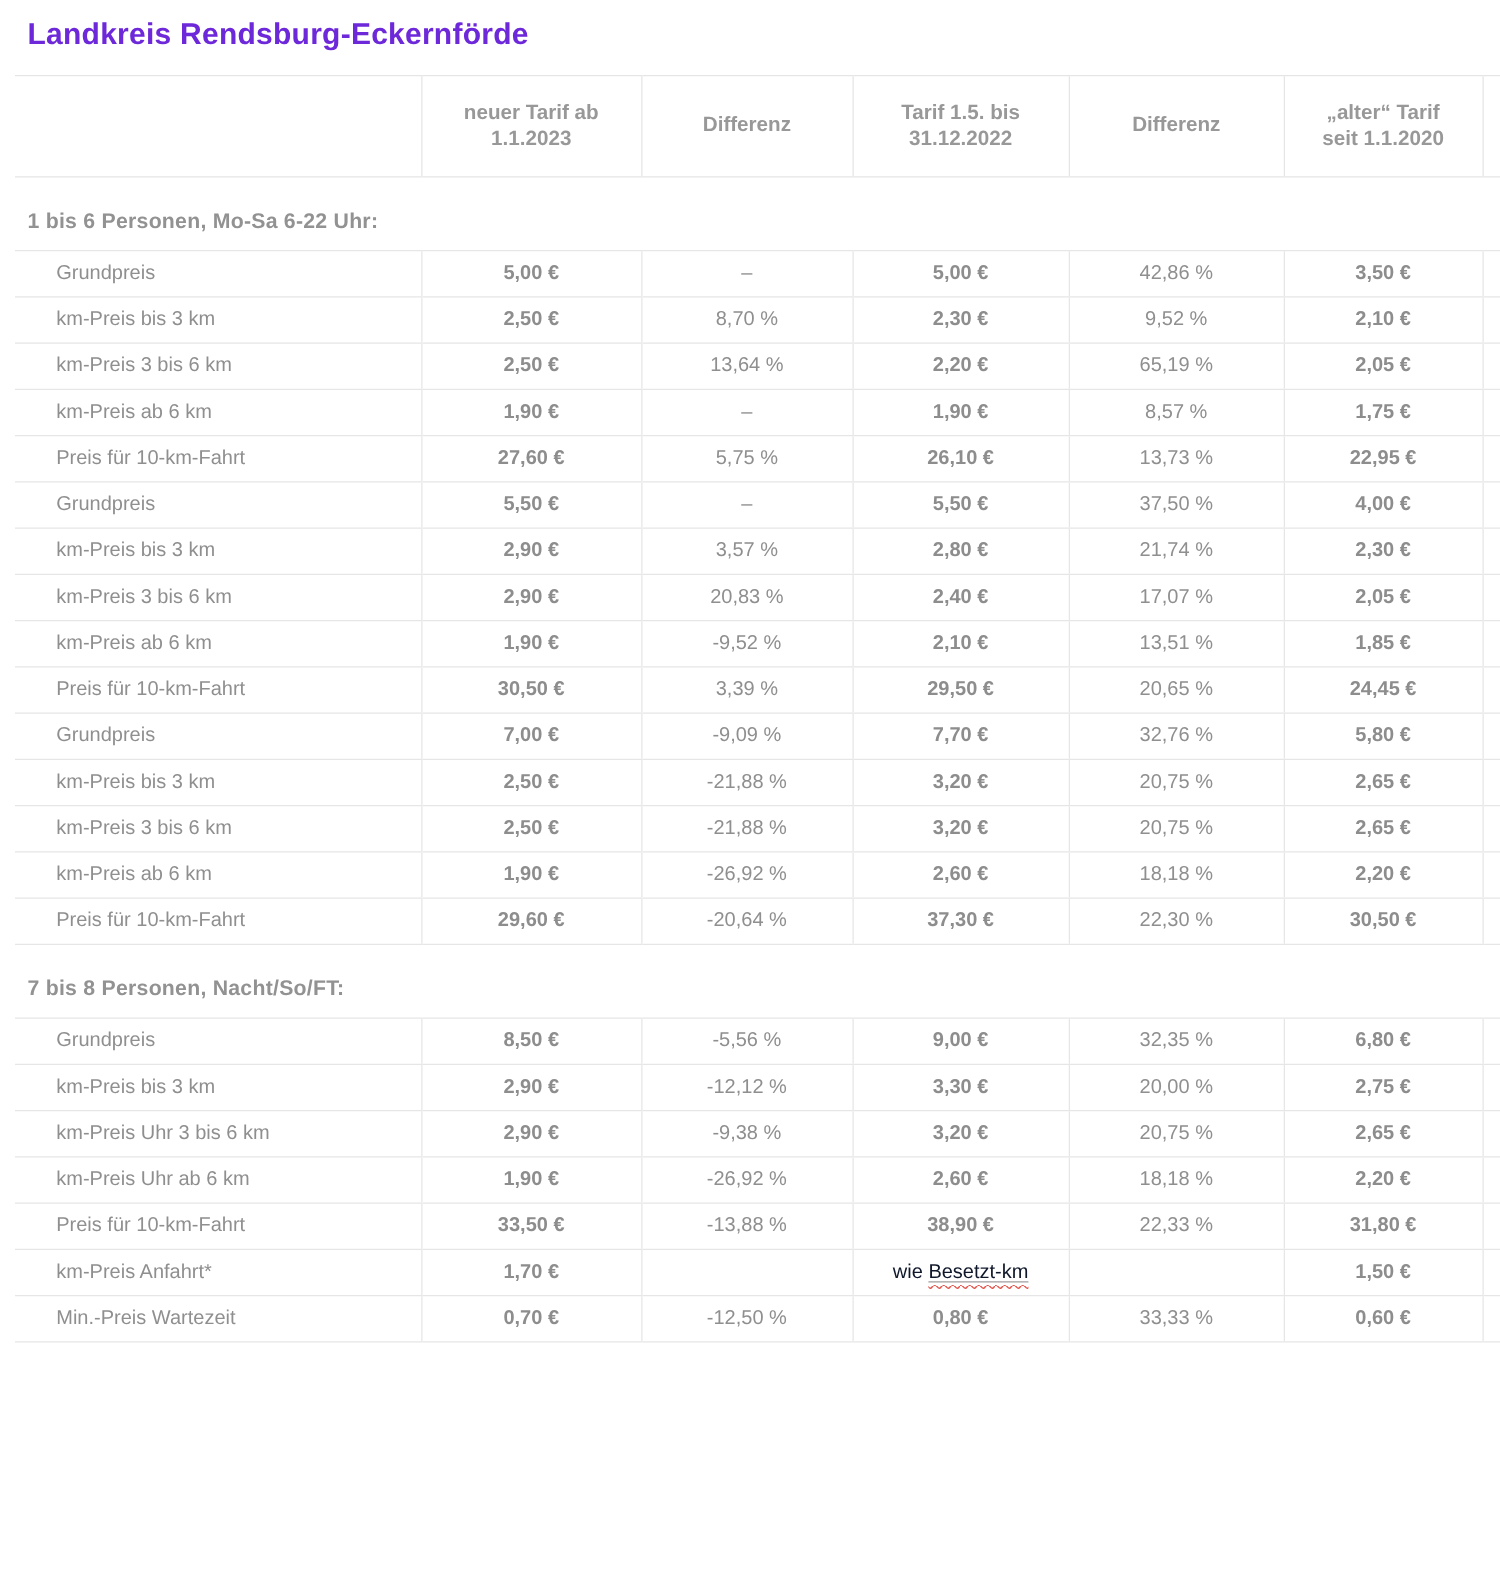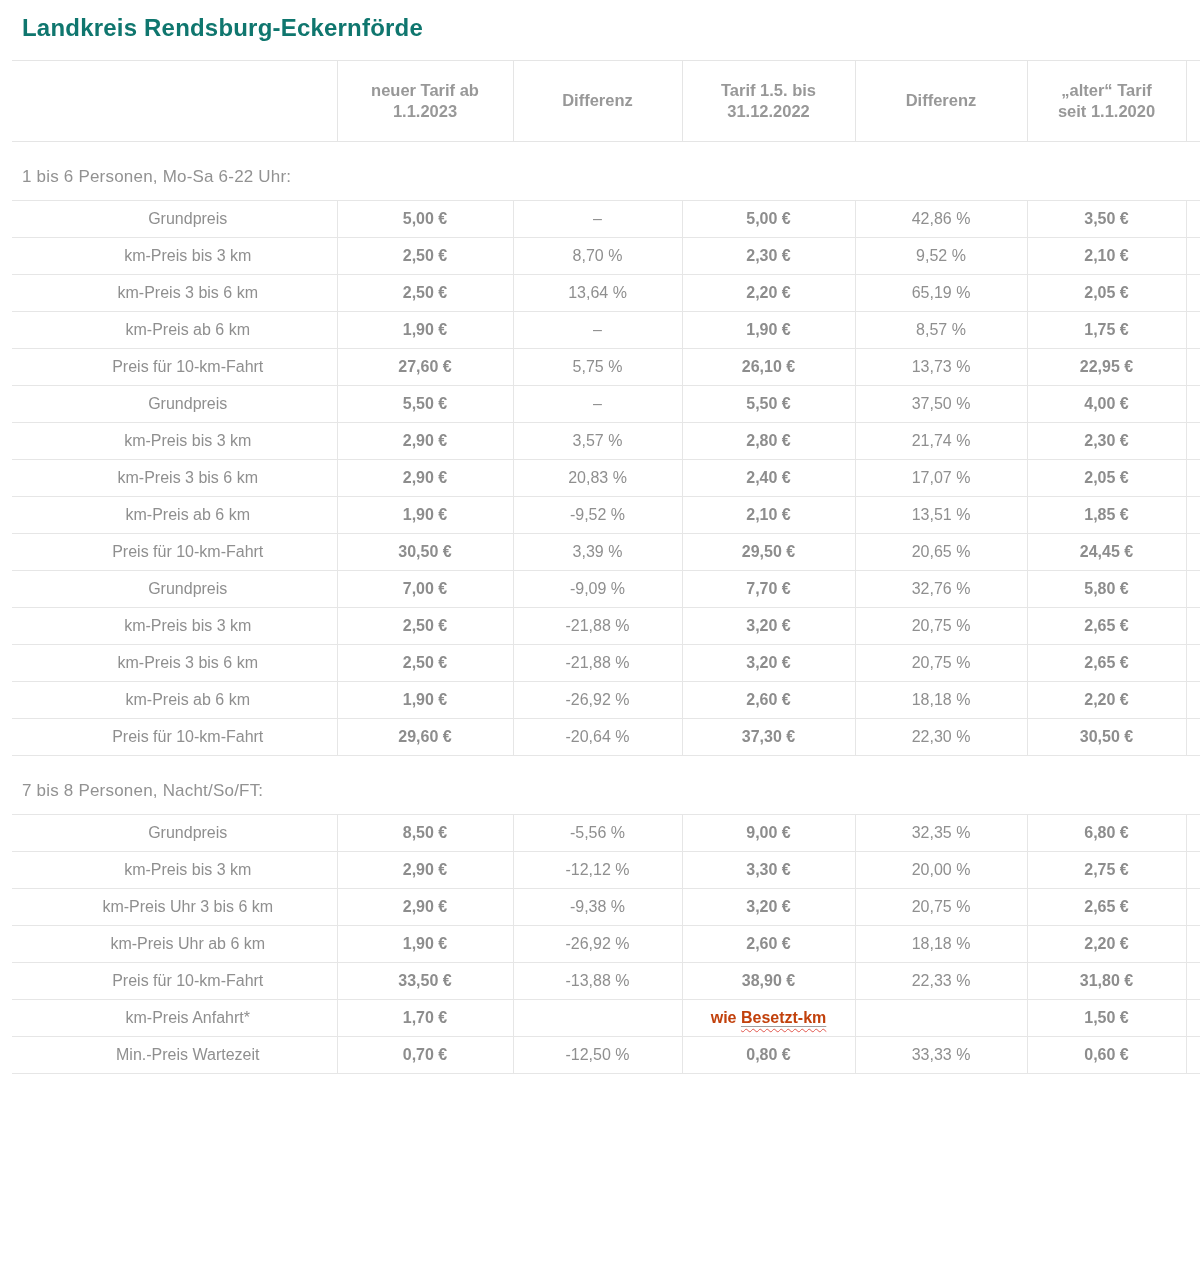--- a/index.html
+++ b/index.html
@@ -14,21 +14,21 @@
     width: 1200px;
     min-height: 1273px;
     box-sizing: border-box;
     padding: 14px 0 10px 12px;
     overflow: hidden;
   }
   h1.page-title {
     margin: 0 0 18px 10px;
     font-size: 24px;
     font-weight: bold;
-    color: #0f766e;
+    color: #6d28d9;
     letter-spacing: 0.2px;
   }
   table.tariff-table {
     border-collapse: collapse;
     table-layout: fixed;
     width: 1188px;
   }
   
   col.c-label  { width: 325px; }
   col.c-v1     { width: 176px; }
@@ -50,44 +50,44 @@
     border-top: 1px solid #e5e5e5;
     border-bottom: 1px solid #e5e5e5;
     padding: 0 6px;
   }
   thead th + th { border-left: 1px solid #e5e5e5; }
 
   tr.section-heading-row td {
     border: none;
     padding: 25px 0 13px 10px;
     font-size: 17px;
-    font-weight: normal;
+    font-weight: bold;
     color: #929292;
     letter-spacing: 0.2px;
   }
   tr.data-row td {
     height: 36px;
     font-size: 16px;
     color: #8f8f8f;
     border-top: 1px solid #e6e6e6;
     border-bottom: 1px solid #e6e6e6;
     padding: 0 6px;
     text-align: center;
     vertical-align: middle;
   }
   tr.data-row td + td { border-left: 1px solid #e6e6e6; }
   tr.data-row td.row-label {
-    text-align: center;
+    text-align: left;
     padding-left: 33px;
   }
   
   tr.data-row td:nth-child(2),
   tr.data-row td:nth-child(4),
   tr.data-row td:nth-child(6) { font-weight: bold; color: #8d8d8d; }
-  tr.data-row td.cell-note { font-weight: bold; color: #c2410c; }
+  tr.data-row td.cell-note { font-weight: normal; color: #0f172a; }
 
   td.sliver, th.sliver { padding: 0; }
 
   
   .u-solid {
     text-decoration: underline;
     text-decoration-color: #a0a0a0;
     text-decoration-thickness: 1px;
     text-underline-offset: 3px;
   }

